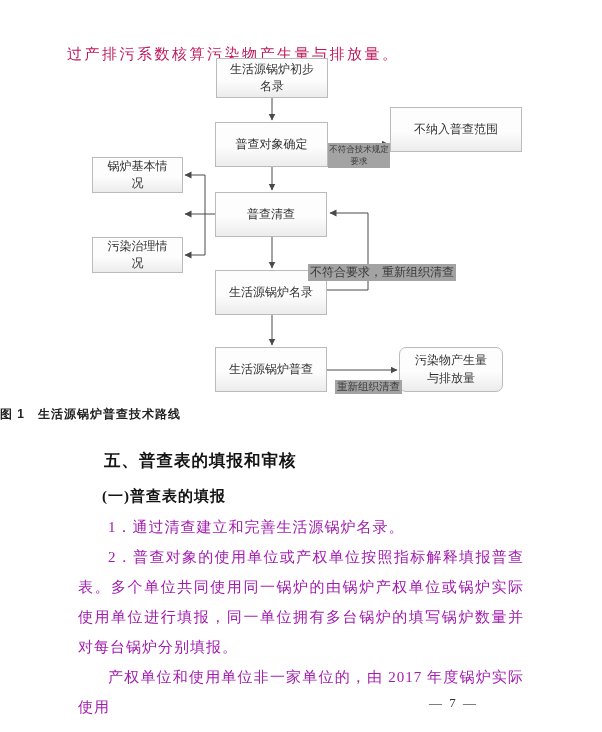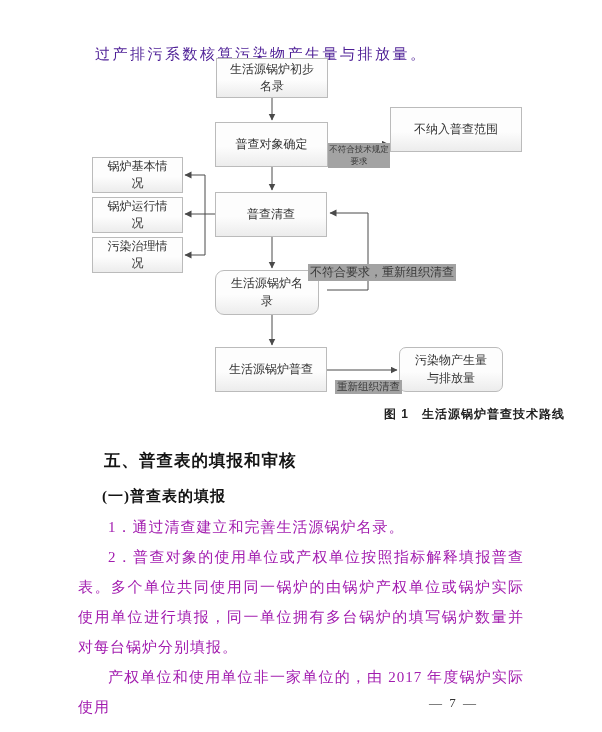--- a/index.html
+++ b/index.html
@@ -3,53 +3,53 @@
 <meta charset="utf-8">
 <style>
   html,body { margin:0; padding:0; background:#ffffff; }
   #page {
     position:relative; width:602px; height:732px; background:#ffffff;
     font-family:"Liberation Serif","DejaVu Serif",serif; color:#222;
     overflow:hidden;
   }
   
   .intro {
-    position:absolute; left:95px; top:24px; width:460px;
-    font-size:15px; letter-spacing:2.5px; line-height:30px; color:#4c1d95;
+    position:absolute; left:67px; top:24px; width:460px;
+    font-size:15px; letter-spacing:2.5px; line-height:30px; color:#be185d;
   }
   
   #connectors { position:absolute; left:0; top:0; width:602px; height:732px; pointer-events:none; }
   .node {
     position:absolute; box-sizing:border-box;
     display:flex; align-items:center; justify-content:center; text-align:center;
     font-size:12px; line-height:1.45; color:#333;
     border:1px solid #bbbbbb;
     background:linear-gradient(180deg,#fdfdfd 55%,#ececec 100%);
     padding:2px 13px;
   }
   .n-initial   { left:216px; top:58px;  width:112px; height:40px; }
   .n-confirm   { left:215px; top:122px; width:113px; height:45px; }
   .n-excluded  { left:390px; top:107px; width:132px; height:45px; }
   .n-basic     { left:92px;  top:157px; width:91px;  height:36px; }
   .n-operation { left:92px;  top:197px; width:91px;  height:36px; }
   .n-treatment { left:92px;  top:237px; width:91px;  height:36px; }
   .n-check     { left:215px; top:192px; width:112px; height:45px; }
-  .n-list      { left:215px; top:270px; width:104px; height:45px;border-radius:9px; }
+  .n-list      { left:215px; top:270px; width:112px; height:45px; }
   .n-census    { left:215px; top:347px; width:112px; height:45px; }
   .n-amount    { left:399px; top:347px; width:104px; height:45px;border-radius:7px; }
   .edge-label {
     position:absolute; background:#a3a3a3; color:#3a3a3a; text-align:center;
     font-family:"Liberation Serif","DejaVu Serif",serif;
     margin-top:17px;
   }
   .lbl-tech    { left:328px; top:126px; width:62px; font-size:8.5px; line-height:1.45; }
   .lbl-recheck { left:308px; top:247px; font-size:12px; white-space:nowrap; padding:0 2px; }
   .lbl-coeff   { left:335px; top:363px; font-size:10.5px; white-space:nowrap; padding:0 2px; }
   .caption {
-    position:absolute; left:0; top:406px; width:565px; text-align:right;
+    position:absolute; left:0; top:406px; width:565px; text-align:left;
     font-family:"Liberation Sans","DejaVu Sans",sans-serif;
     font-weight:bold; font-size:12px; color:#222; letter-spacing:1px;
   }
   .heading {
     position:absolute; left:104px; top:450px;
     font-family:"Liberation Sans","DejaVu Sans",sans-serif;
     font-weight:bold; font-size:16.5px; color:#141414; letter-spacing:1px;
   }
   .subheading {
     position:absolute; left:102px; top:487px;
@@ -90,21 +90,20 @@
       <polyline points="327,290 368,290 368,213 330,213" marker-end="url(#arr)"></polyline>
       <line x1="272" y1="315" x2="272" y2="345" marker-end="url(#arr)"></line>
       <line x1="327" y1="370" x2="397" y2="370" marker-end="url(#arr)"></line>
     </g>
   </svg>
 
   <div class="node n-initial">生活源锅炉初步名录</div>
   <div class="node n-confirm">普查对象确定</div>
   <div class="node n-excluded">不纳入普查范围</div>
   <div class="node n-basic">锅炉基本情况</div>
-  <div class="node n-operation">锅炉运行情况</div>
   <div class="node n-treatment">污染治理情况</div>
   <div class="node n-check">普查清查</div>
   <div class="node n-list">生活源锅炉名录</div>
   <div class="node n-census">生活源锅炉普查</div>
   <div class="node n-amount">污染物产生量与排放量</div>
 
   <div class="edge-label lbl-tech">
     <div>不符合技术规定</div>
     <div>要求</div>
   </div>

